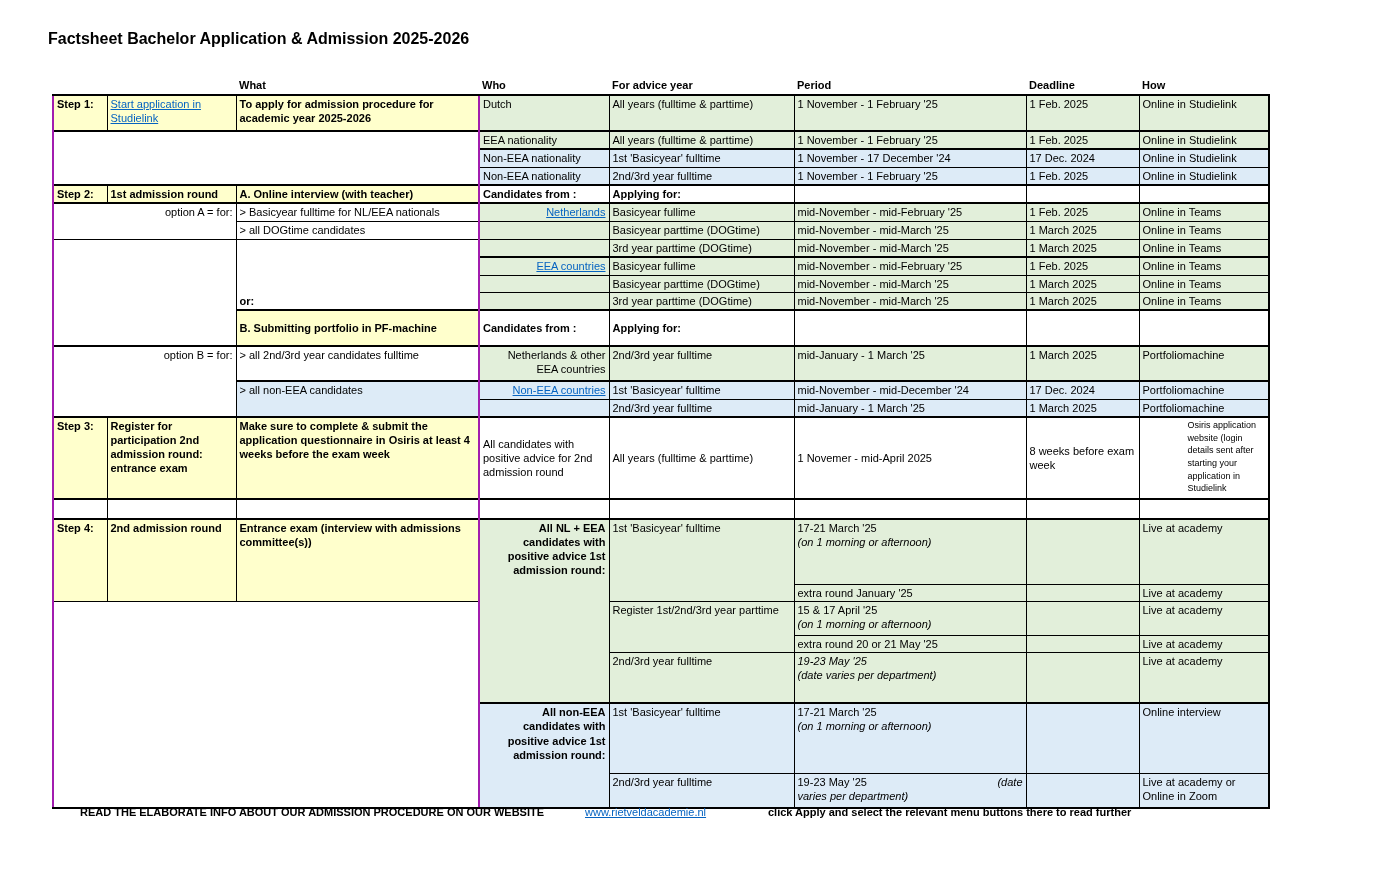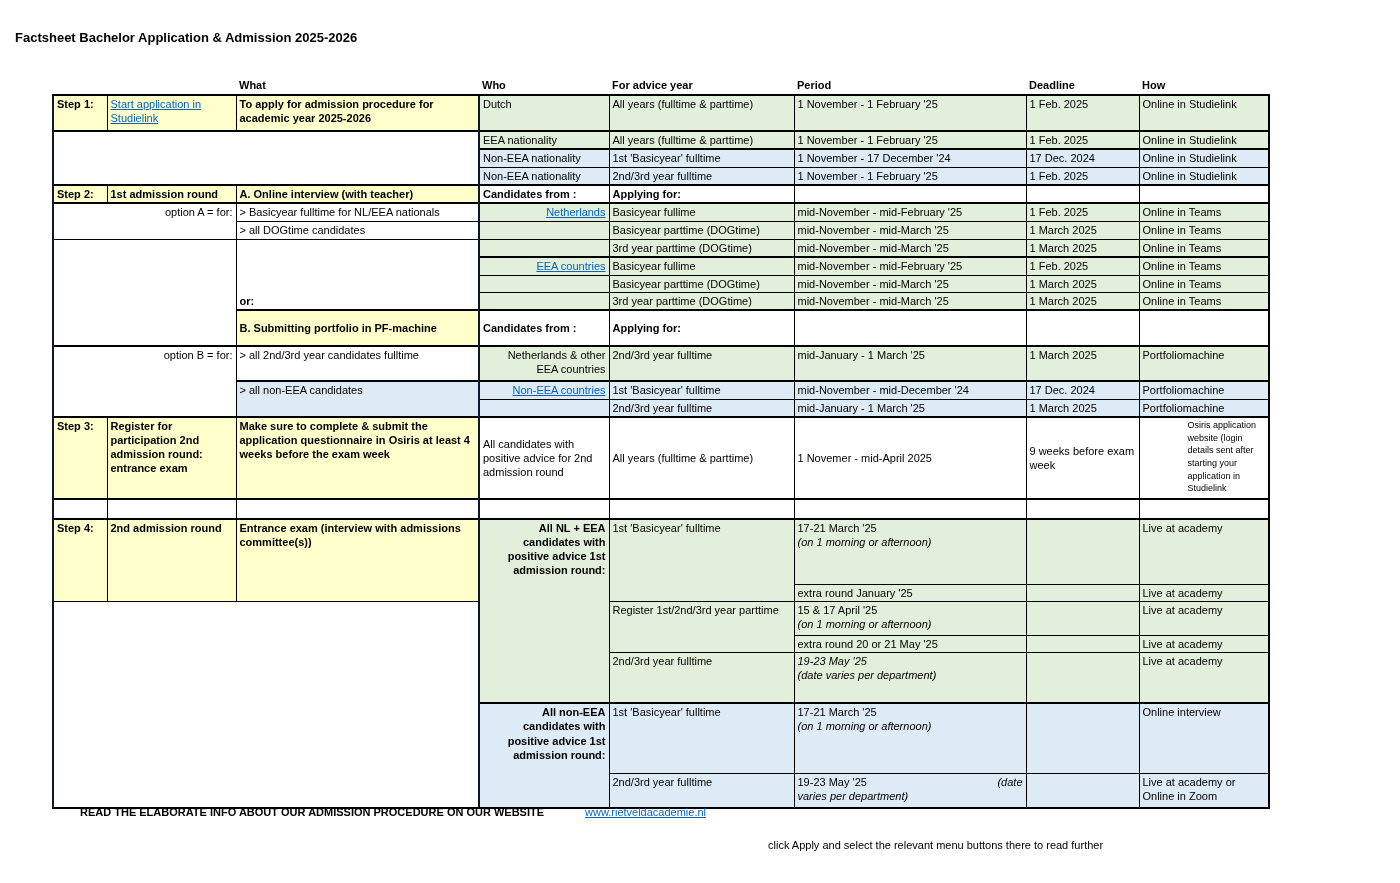--- a/index.html
+++ b/index.html
@@ -1,40 +1,40 @@
 <!DOCTYPE html>
 <html><head>
 <meta charset="utf-8">
 <style>
   html,body{margin:0;padding:0;background:#fff;}
   body{width:1400px;height:883px;position:relative;font-family:"Liberation Sans",sans-serif;color:#000;}
-  #title{position:absolute;left:15px;top:30px;font-size:13px;font-weight:bold;}
+  #title{position:absolute;left:48px;top:30px;font-size:16px;font-weight:bold;}
   #sheet{position:absolute;left:24px;top:74px;}
   table{border-collapse:collapse;table-layout:fixed;width:1216px;margin-left:28px;}
   td{border:1px solid #000;padding:1px 3px;font-size:11px;line-height:1.28;vertical-align:middle;overflow:hidden;word-wrap:break-word;}
   tr.hdr td{border:none;font-weight:bold;vertical-align:bottom;padding-bottom:2px;}
   .y{background:#FFFFCC;}
   .g{background:#E2EFDA;}
   .b{background:#DDEBF7;}
   .bold{font-weight:bold;}
   .it{font-style:italic;}
   .right{text-align:right;}
   .vtop{vertical-align:top;}
   .vbot{vertical-align:bottom;}
   .small{font-size:9px;line-height:1.4;vertical-align:top;padding-left:48px;}
   .bt2{border-top:2px solid #000;}
   .bb2{border-bottom:2px solid #000;}
-  .bl2{border-left:2px solid #0f172a;}
+  .bl2{border-left:2px solid #a21caf;}
   .br2{border-right:2px solid #000;}
   a.link{color:#0563C1;text-decoration:underline;cursor:pointer;}
   .split{display:flex;justify-content:space-between;}
   #footer{position:absolute;left:0;top:806px;width:1400px;font-size:11px;}
   #footer .f1{position:absolute;left:80px;top:0;font-weight:bold;}
   #footer .f2{position:absolute;left:585px;top:0;}
-  #footer .f3{position:absolute;left:768px;top:0;font-weight:normal;margin-top:33px;}
+  #footer .f3{position:absolute;left:768px;top:0;font-weight:bold;}
 </style>
 </head>
 <body>
 
 <div id="title">Factsheet Bachelor Application &amp; Admission 2025-2026</div>
 
 <div id="sheet">
 <table>
 <colgroup>
   <col style="width:54px">
@@ -184,21 +184,21 @@
   <td class="b br2">Portfoliomachine</td>
 </tr>
 
 <tr style="height:82px">
   <td class="y bold vtop bt2 bl2">Step 3:</td>
   <td class="y bold vtop bt2">Register for participation 2nd admission round: entrance exam</td>
   <td class="y bold vtop bt2">Make sure to complete &amp; submit the application questionnaire in Osiris at least 4 weeks before the exam week</td>
   <td class="bt2 bl2">All candidates with positive advice for 2nd admission round</td>
   <td class="bt2">All years (fulltime &amp; parttime)</td>
   <td class="bt2">1 Novemer - mid-April 2025</td>
-  <td class="bt2">9 weeks before exam week</td>
+  <td class="bt2">8 weeks before exam week</td>
   <td class="small bt2 br2">Osiris application website (login details sent after starting your application in Studielink</td>
 </tr>
 
 <tr style="height:20px">
   <td class="bt2 bl2"></td>
   <td class="bt2"></td>
   <td class="bt2"></td>
   <td class="bt2 bl2"></td>
   <td class="bt2"></td>
   <td class="bt2"></td>

